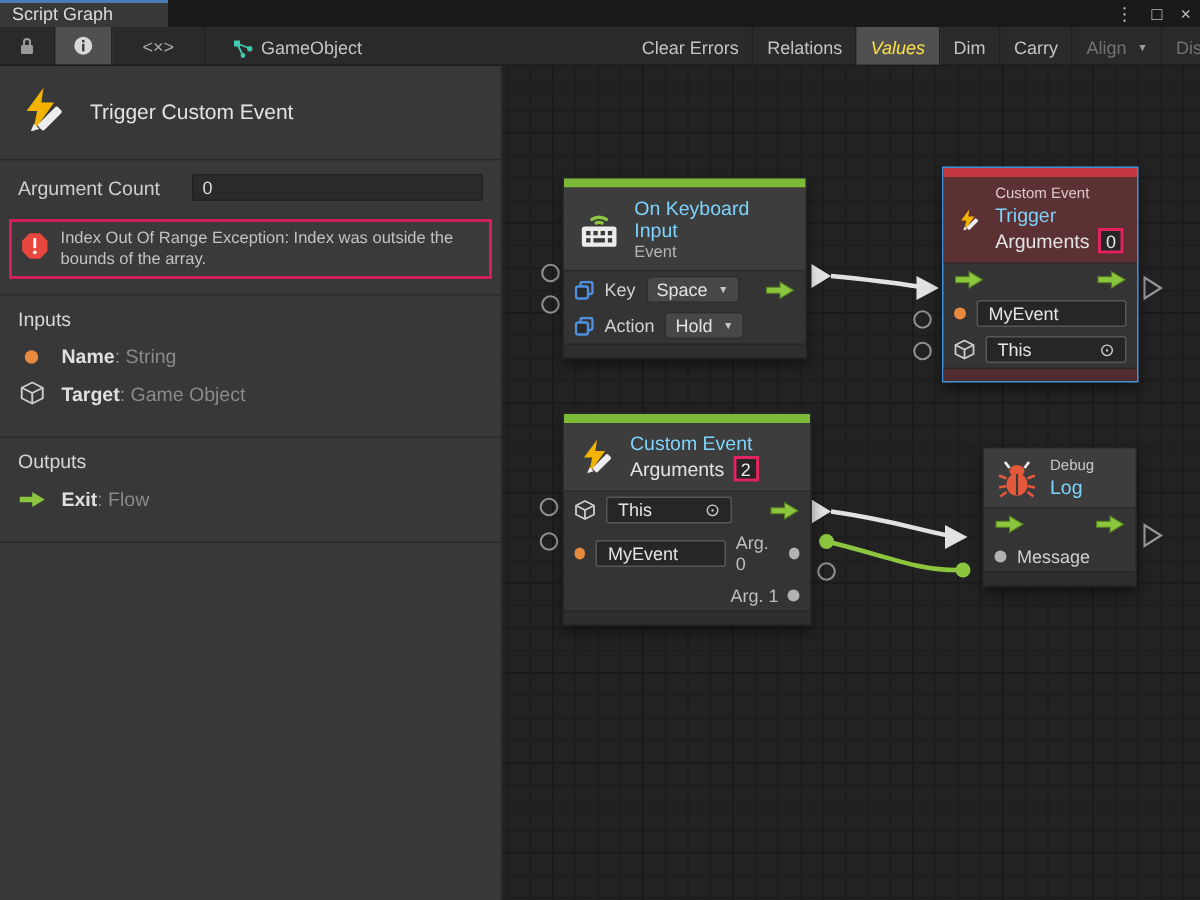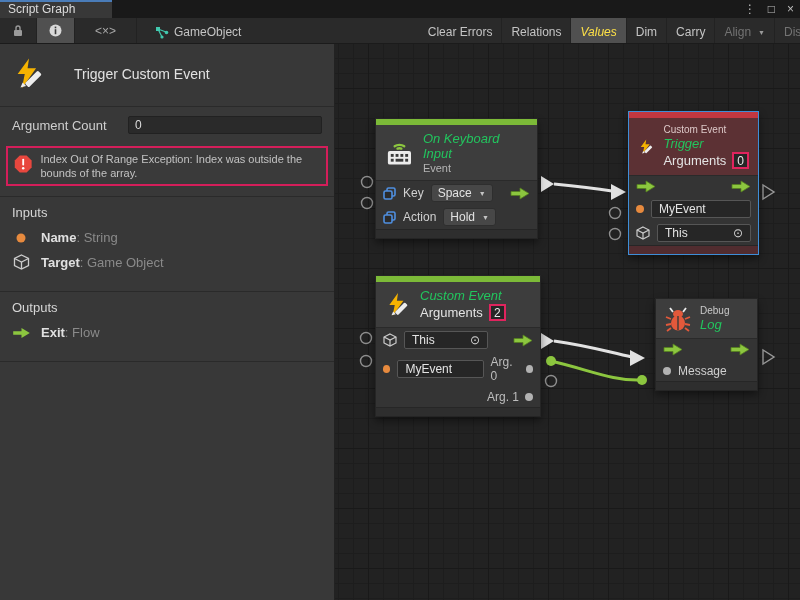--- a/index.html
+++ b/index.html
@@ -42,21 +42,21 @@
   }
   .insp-header {
     height:19px; background:#333333; border-bottom:1px solid #282828;
     display:flex; align-items:center; gap:6px; padding:0 6px; color:#cfcfcf;
   }
   .insp-header .grow { flex:1; }
   .dockbtn { color:#c0c0c0; font-size:10px; letter-spacing:-1px; padding:0 4px; }
   .spinner { display:flex; flex-direction:column; background:#2b2b2b; padding:1px 4px; line-height:7px; }
   .spinner span { font-size:7px; color:#8e8e8e; }
 
-  .insp-title { display:flex; align-items:center; gap:28px; padding:13px 27px 15px 12px; border-bottom:1px solid #2a2a2a; }
+  .insp-title { display:flex; align-items:center; gap:14px; padding:13px 27px 15px 12px; border-bottom:1px solid #2a2a2a; }
   .insp-title .t { font-size:14px; color:#e2e2e2; }
 
   .insp-row { display:flex; align-items:center; padding:9px 12px 4px 12px; }
   .insp-row label { width:116px; font-size:13px; color:#cfcfcf; }
   .insp-row input {
     flex:1; background:#2a2a2a; border:1px solid #212121; border-radius:2px;
     color:#dcdcdc; font-size:12px; padding:2px 6px; height:18px; outline:none;
     font-family:"Liberation Sans",sans-serif;
   }
 
@@ -92,21 +92,21 @@
   .node {
     position:absolute; z-index:3; background:#343434; border:1px solid #252525;
     box-shadow:0 4px 8px rgba(0,0,0,.45); color:#cfcfcf;
   }
   .node.selected { border:1px solid #3e8ed8; }
   .nbar { height:6px; background:#7cba38; }
   .nbar.red { background:#c23740; }
   .nheader { background:#3d3d3d; display:flex; align-items:center; gap:9px; padding:6px 9px; border-bottom:1px solid #2a2a2a; }
   .nheader.redh { background:#5c3134; }
   .nheader .col { display:flex; flex-direction:column; gap:1px; }
-  .ntitle { font-size:13px; color:#22c55e;font-style:italic; }
+  .ntitle { font-size:13px; color:#7dd3fc; }
   .nsub { font-size:11px; color:#b5b5b5; }
   .ncat { font-size:10px; color:#ddc9c9; }
   .argline { display:flex; align-items:center; gap:6px; font-size:13px; color:#e3e3e3; }
   .argbox {
     min-width:15px; height:17px; background:#262626; border:2px solid #e0245e;
     color:#e8e8e8; font-size:12px; display:flex; align-items:center; justify-content:center; padding:0 3px;
   }
   .nfooter { height:9px; background:#2e2e2e; border-top:1px solid #262626; }
   .nfooter.redf { background:#512c2f; }
   .nrow { display:flex; align-items:center; gap:7px; padding:3px 7px; min-height:21px; font-size:12px; color:#d0d0d0; }

